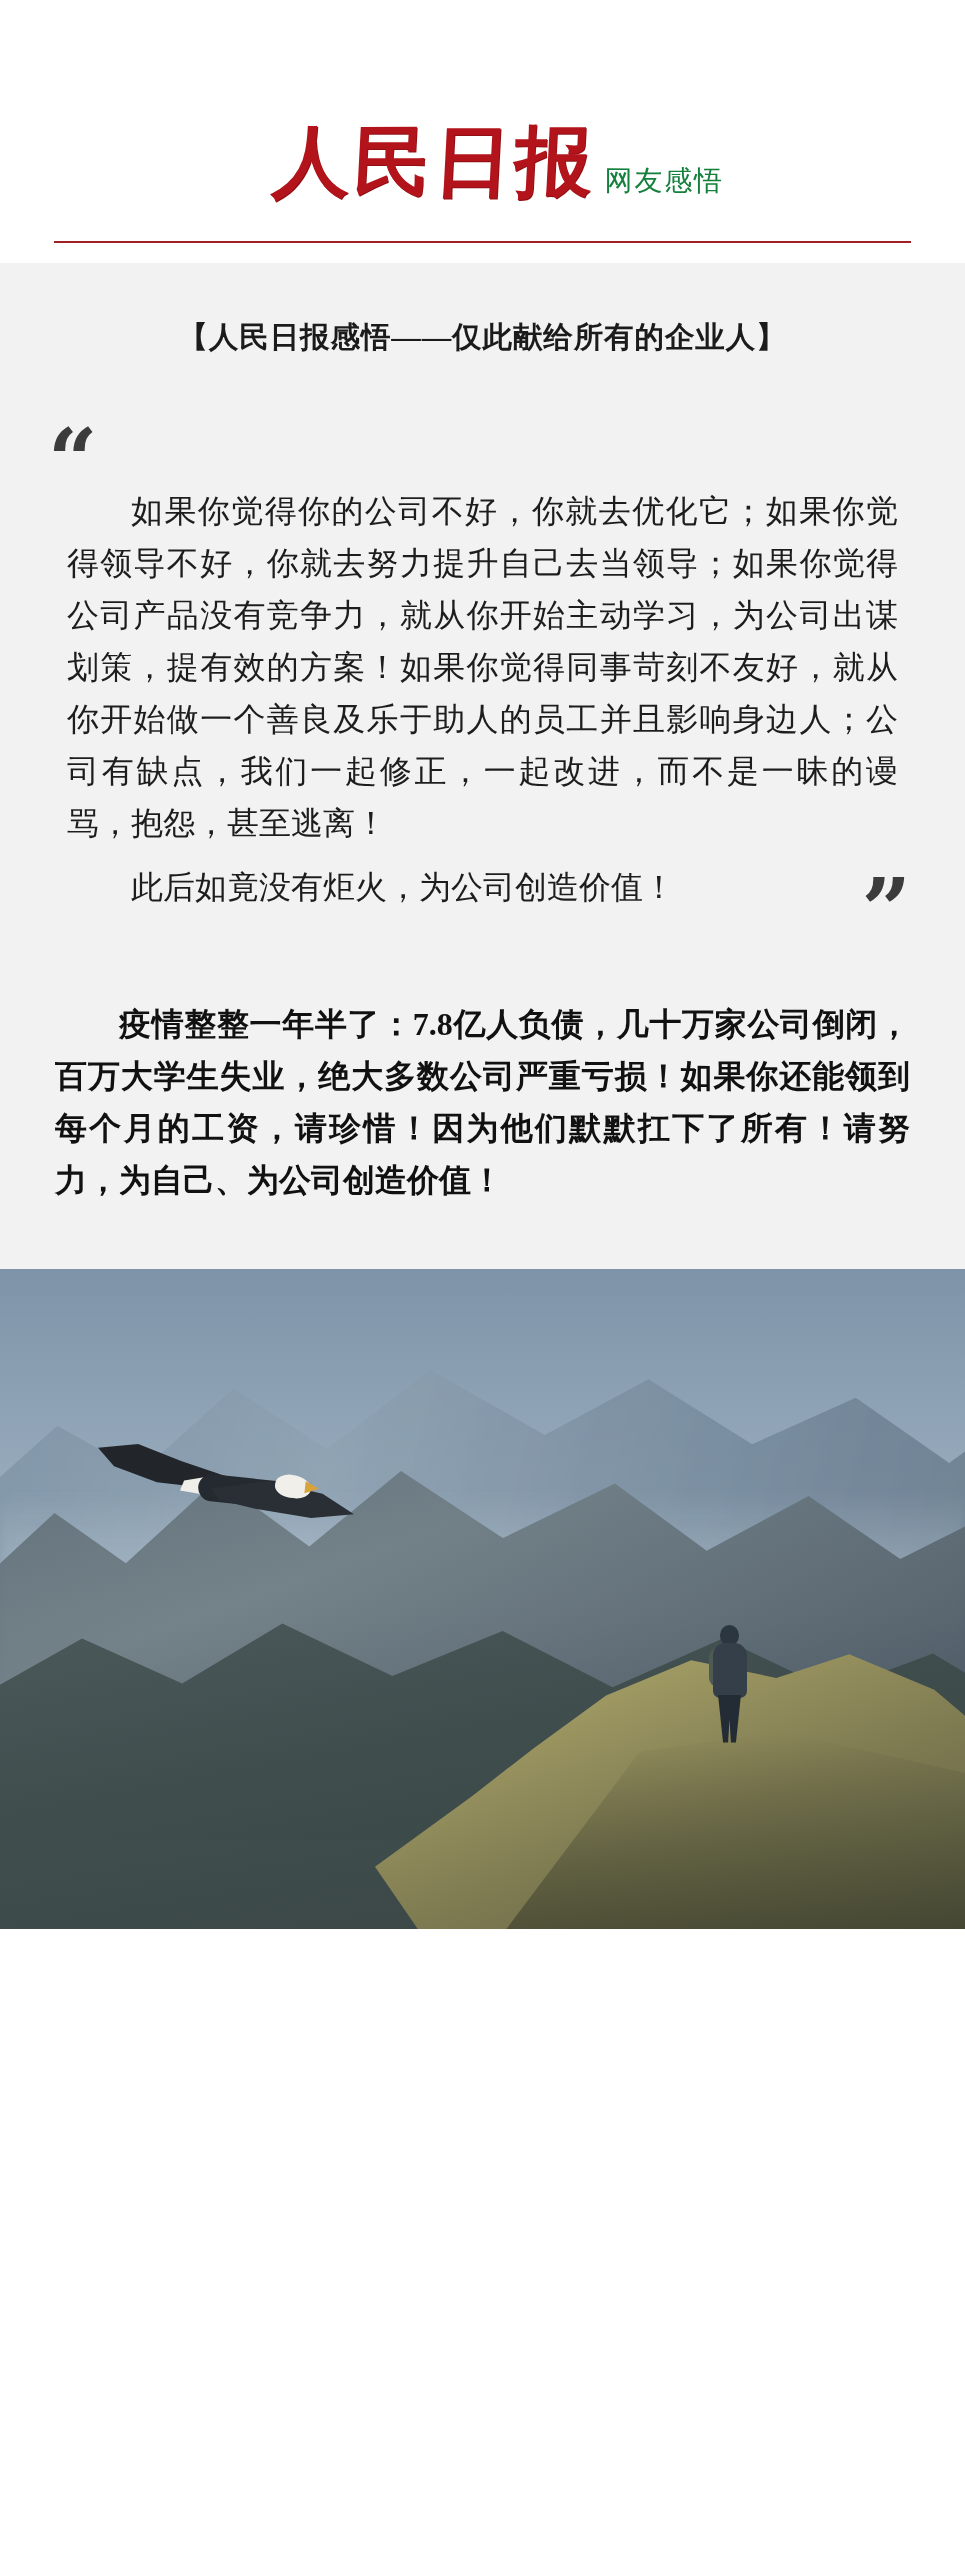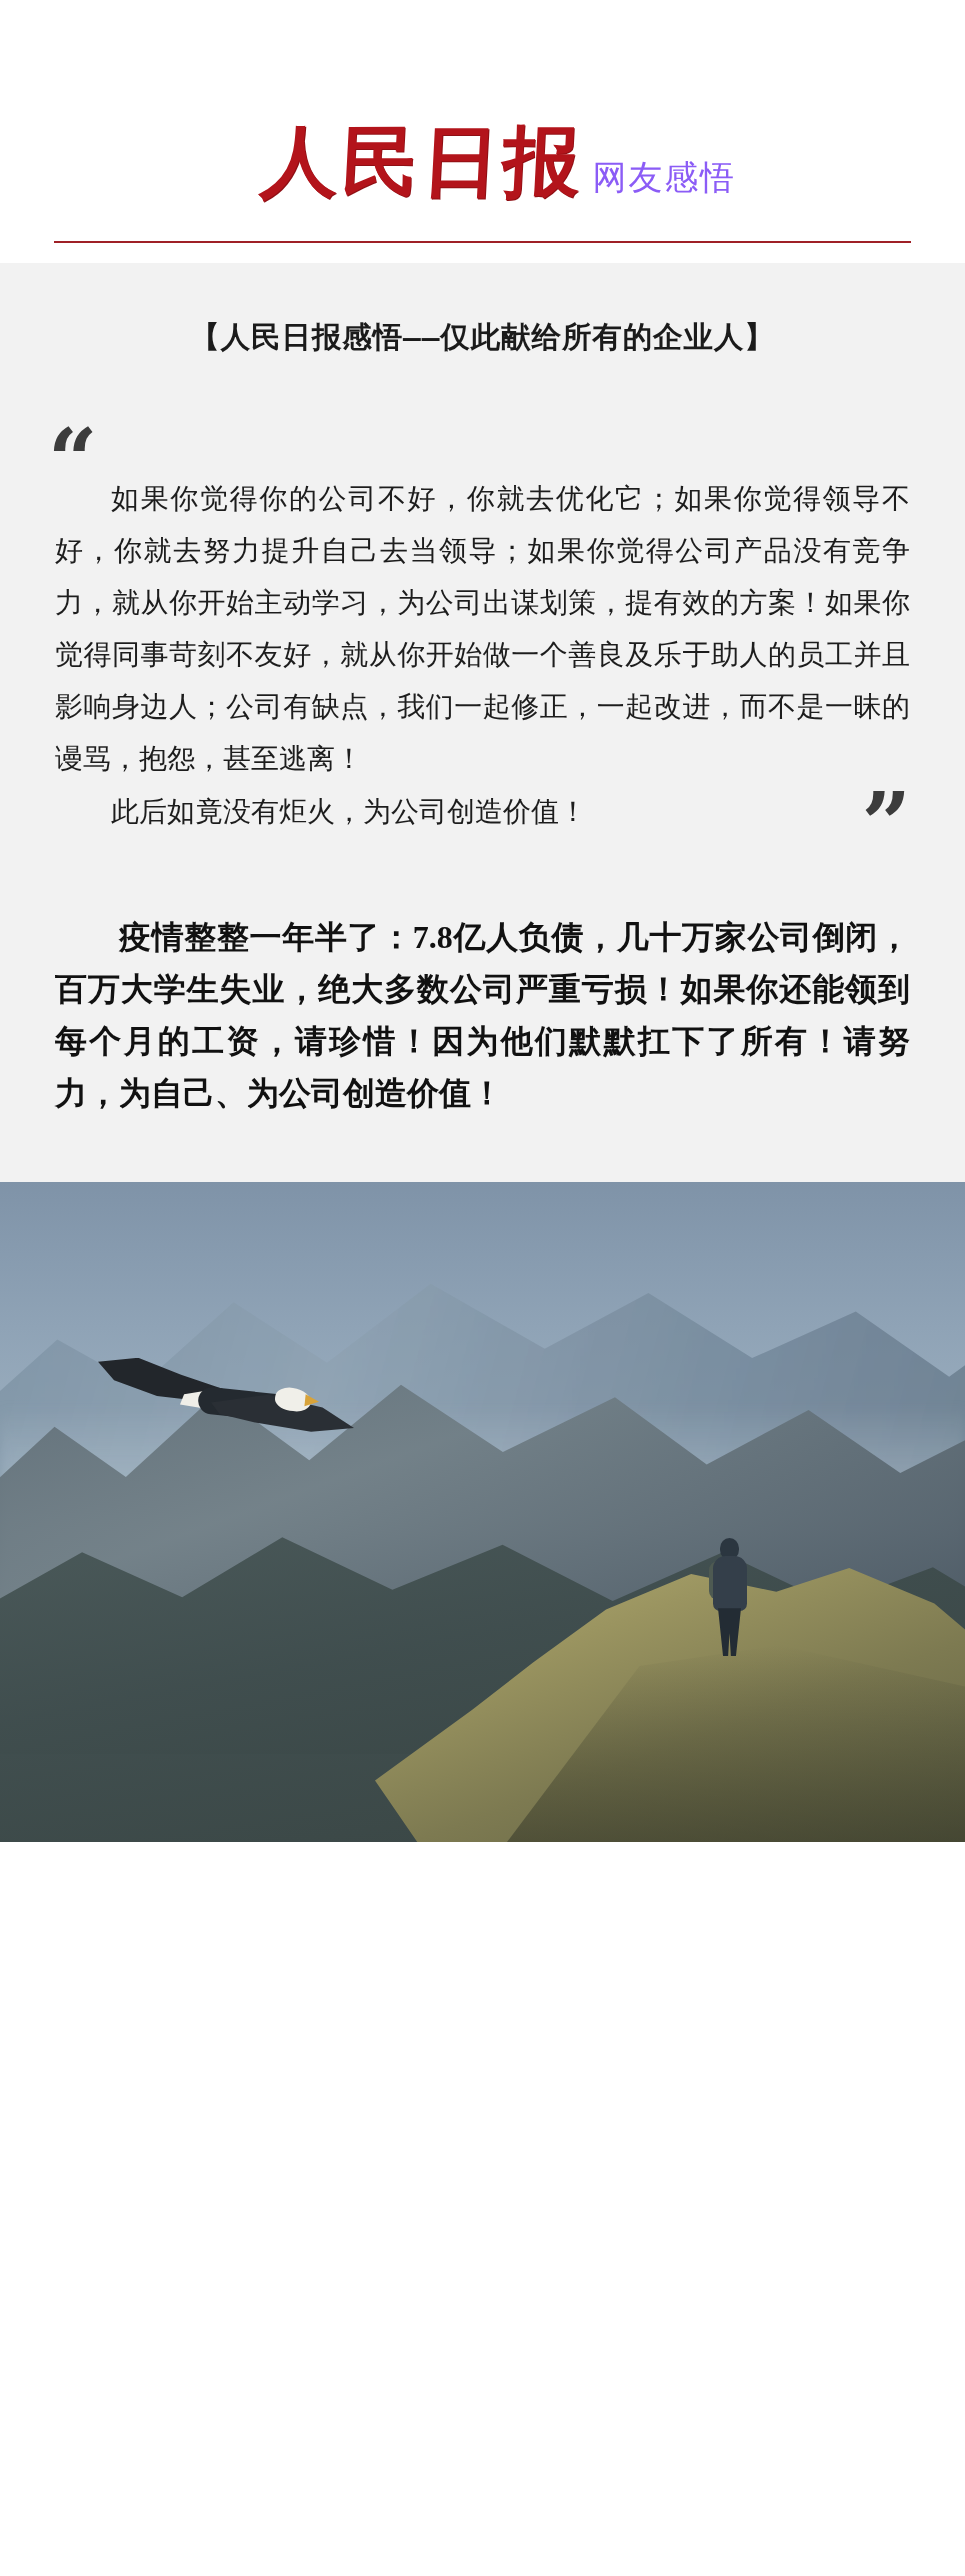--- a/index.html
+++ b/index.html
@@ -44,23 +44,23 @@
     font-weight: 700;
     font-size: 77px;
     line-height: 1;
     letter-spacing: 3.6px;
     color: #b3141b;
     text-shadow: 0.9px 0.9px 0 #8f0f14;
     transform: skewX(-3deg);
   }
   .brand-sub {
     font-family: "Liberation Serif", serif;
-    font-size: 34px;
+    font-size: 28px;
     line-height: 1;
-    color: #8b5cf6;
+    color: #15803d;
     padding-bottom: 5.4px;
     letter-spacing: 1.8px;
   }
   .masthead-rule {
     position: absolute;
     left: 54px;
     right: 54px;
     bottom: 0;
     height: 1.8px;
     background: #9f2026;
@@ -69,21 +69,21 @@
   
   .article {
     position: relative;
     width: 965px;
     background: #f2f2f2;
     padding: 0 0 63px 0;
     box-sizing: border-box;
   }
   .headline {
     text-align: center;
-    font-family: Liberation Mono, monospace;
+    font-family: Liberation Serif, serif;
     font-size: 29.5px;
     color: #1b1b1b;
     letter-spacing: 0.9px;
     padding: 55px 54px 32px 54px;
     box-sizing: border-box;
   }
 
   .quote-block {
     position: relative;
     padding: 0 55px;
@@ -102,27 +102,27 @@
     left: 48px;
     top: 7.2px;
   }
   .quote-close {
     right: 54px;
     bottom: -5.4px;
   }
 
   .para {
     font-family: "DejaVu Serif", "Liberation Serif", serif;
-    font-size: 28px;
+    font-size: 32px;
     line-height: 52px;
     color: #1d1d1d;
     text-align: justify;
     text-justify: inter-ideograph;
     text-indent: 2em;
-    margin: 0;
+    margin: 12px;
   }
   .para + .para { margin-top: 1.8px; }
   .quote-body { padding-top: 63px; padding-bottom: 23px; }
 
   .emphasis {
     font-family: Liberation Serif, serif;
     font-weight: 700;
     font-size: 32px;
     line-height: 52px;
     color: #111111;

